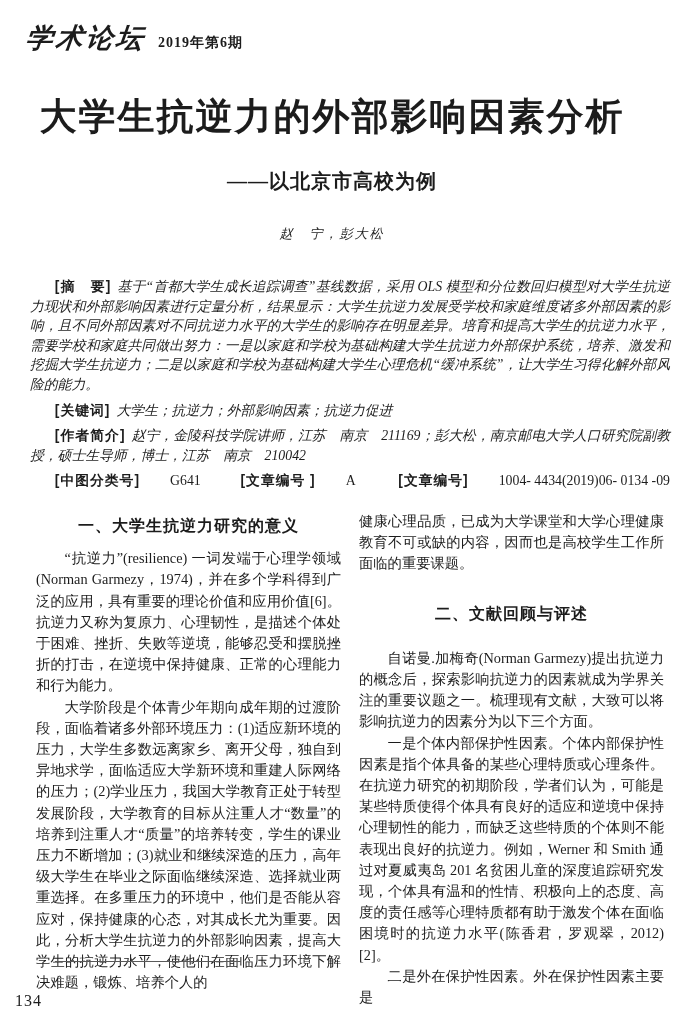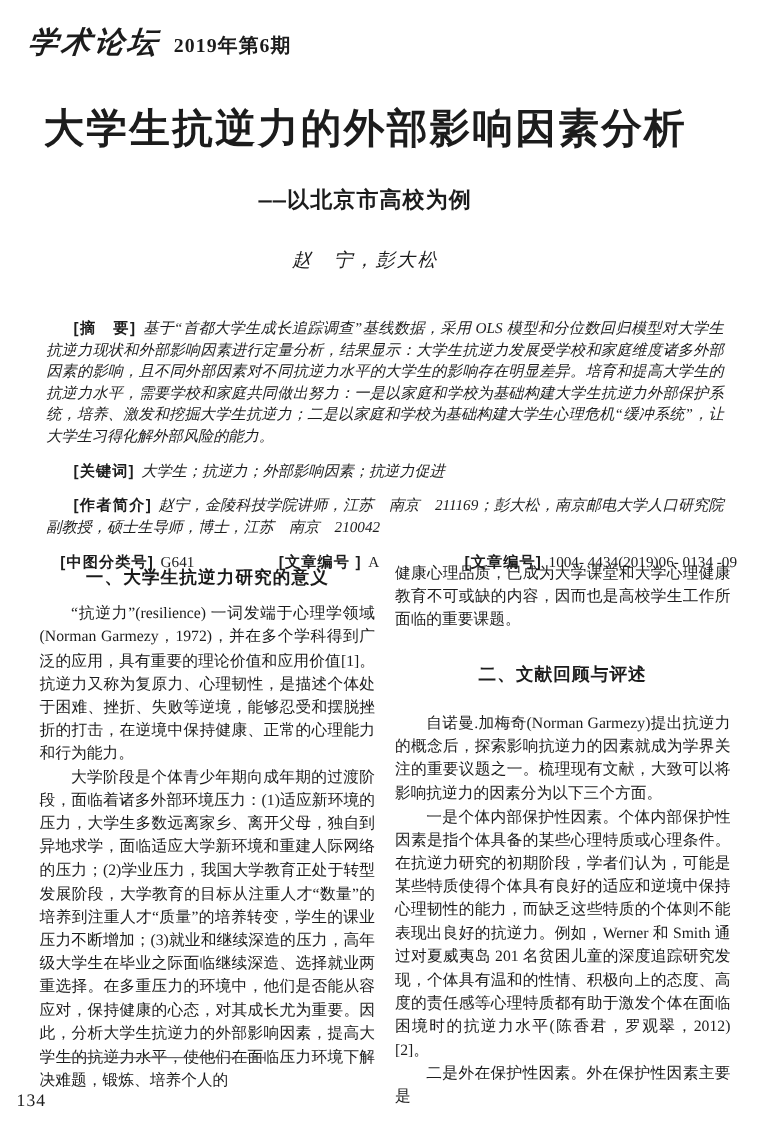--- a/index.html
+++ b/index.html
@@ -18,60 +18,59 @@
     position:absolute;top:20px;left:26px;
     display:flex;align-items:baseline;
   }
   .journal-logo{
     font-family:"DejaVu Serif","Liberation Serif",serif;
     font-style:italic;font-weight:bold;
     font-size:27px;letter-spacing:3px;
     transform:skewX(-6deg);
   }
   .journal-issue{
-    font-weight:bold;font-size:18px;margin-left:12px;
+    font-weight:bold;font-size:14px;margin-left:12px;
     letter-spacing:1px;
   }
   
   .title-block{position:absolute;top:92px;left:0;width:664px;text-align:center;}
   .article-title{
     font-family:"Liberation Sans","DejaVu Sans",sans-serif;
     font-weight:bold;font-size:37px;letter-spacing:2px;
     margin:0;
   }
   .article-subtitle{
     font-weight:bold;font-size:20px;letter-spacing:1px;
     margin:26px 0 0 0;
-    font-family:Liberation Mono, monospace;
   }
   .article-authors{
-    font-style:italic;font-size:17px;letter-spacing:2px;
+    font-style:italic;font-size:13px;letter-spacing:2px;
     margin:30px 0 0 0;
   }
   
   .meta-block{
     position:absolute;top:277px;left:30px;width:640px;
     font-size:13.8px;line-height:19.6px;
   }
   .meta-para{
-    margin:12px;text-align:justify;text-indent:1.8em;
+    margin:0;text-align:justify;text-indent:1.8em;
     font-style:italic;
   }
   .meta-para.gap{margin-top:6px;}
   .lbl{
     font-family:"Liberation Sans","DejaVu Sans",sans-serif;
     font-weight:bold;font-style:normal;
     margin-right:6px;letter-spacing:1px;
   }
   .clc-line{
     margin-top:6px;display:flex;align-items:baseline;
     font-style:normal;text-indent:0;padding-left:1.8em;
   }
   .clc-pair{white-space:nowrap;}
-  .clc-pair .val{font-style:normal;}
+  .clc-pair .val{font-style:normal;margin-left:24px;}
   .clc-pair.p1{width:200px;}
   .clc-pair.p2{width:170px;}
   
   .columns{
     position:absolute;top:511px;left:36px;width:628px;
     display:flex;gap:18px;
     font-size:14.3px;line-height:21.2px;
   }
   .col{width:305px;text-align:justify;}
   .section-heading{
@@ -134,21 +133,21 @@
       </span>
       <span class="clc-pair p3">
         <span class="lbl">[文章编号]</span><span class="val">1004- 4434(2019)06- 0134 -09</span>
       </span>
     </div>
   </div>
 
   <div class="columns">
     <div class="col">
       <div class="section-heading">一、大学生抗逆力研究的意义</div>
-      <p>“抗逆力”(resilience) 一词发端于心理学领域(Norman Garmezy，1972)，并在多个学科得到广泛的应用，具有重要的理论价值和应用价值[1]。抗逆力又称为复原力、心理韧性，是描述个体处于困难、挫折、失败等逆境，能够忍受和摆脱挫折的打击，在逆境中保持健康、正常的心理能力和行为能力。</p>
+      <p>“抗逆力”(resilience) 一词发端于心理学领域(Norman Garmezy，1974)，并在多个学科得到广泛的应用，具有重要的理论价值和应用价值[6]。抗逆力又称为复原力、心理韧性，是描述个体处于困难、挫折、失败等逆境，能够忍受和摆脱挫折的打击，在逆境中保持健康、正常的心理能力和行为能力。</p>
       <p>大学阶段是个体青少年期向成年期的过渡阶段，面临着诸多外部环境压力：(1)适应新环境的压力，大学生多数远离家乡、离开父母，独自到异地求学，面临适应大学新环境和重建人际网络的压力；(2)学业压力，我国大学教育正处于转型发展阶段，大学教育的目标从注重人才“数量”的培养到注重人才“质量”的培养转变，学生的课业压力不断增加；(3)就业和继续深造的压力，高年级大学生在毕业之际面临继续深造、选择就业两重选择。在多重压力的环境中，他们是否能从容应对，保持健康的心态，对其成长尤为重要。因此，分析大学生抗逆力的外部影响因素，提高大学生的抗逆力水平，使他们在面临压力环境下解决难题，锻炼、培养个人的</p>
     </div>
     <div class="col">
       <p class="no-indent">健康心理品质，已成为大学课堂和大学心理健康教育不可或缺的内容，因而也是高校学生工作所面临的重要课题。</p>
       <div class="section-heading mid">二、文献回顾与评述</div>
       <p>自诺曼.加梅奇(Norman Garmezy)提出抗逆力的概念后，探索影响抗逆力的因素就成为学界关注的重要议题之一。梳理现有文献，大致可以将影响抗逆力的因素分为以下三个方面。</p>
       <p>一是个体内部保护性因素。个体内部保护性因素是指个体具备的某些心理特质或心理条件。在抗逆力研究的初期阶段，学者们认为，可能是某些特质使得个体具有良好的适应和逆境中保持心理韧性的能力，而缺乏这些特质的个体则不能表现出良好的抗逆力。例如，Werner 和 Smith 通过对夏威夷岛 201 名贫困儿童的深度追踪研究发现，个体具有温和的性情、积极向上的态度、高度的责任感等心理特质都有助于激发个体在面临困境时的抗逆力水平(陈香君，罗观翠，2012)[2]。</p>
       <p>二是外在保护性因素。外在保护性因素主要是</p>
     </div>
   </div>

